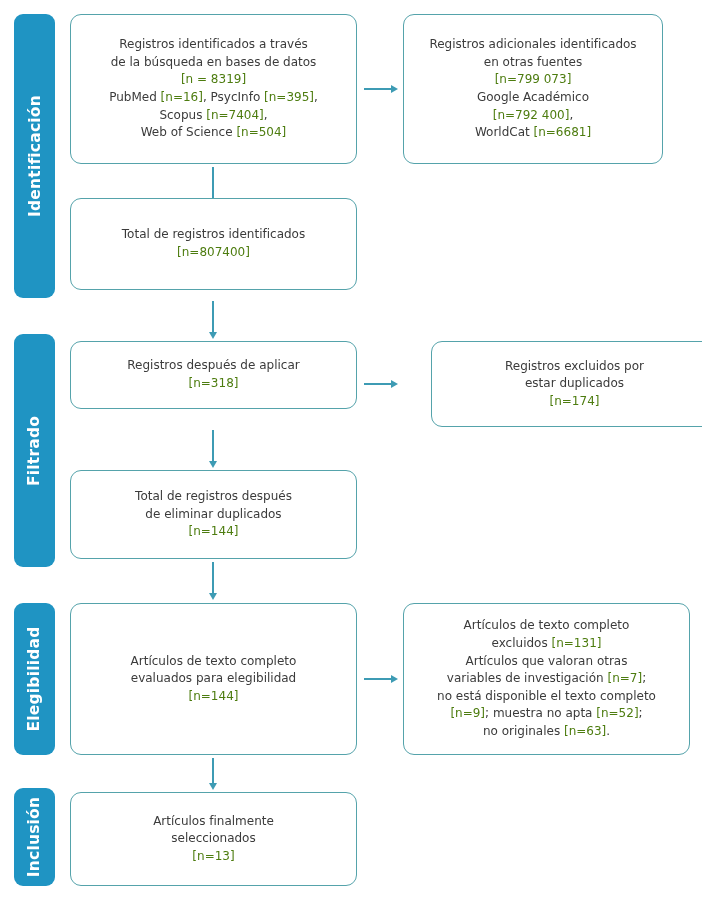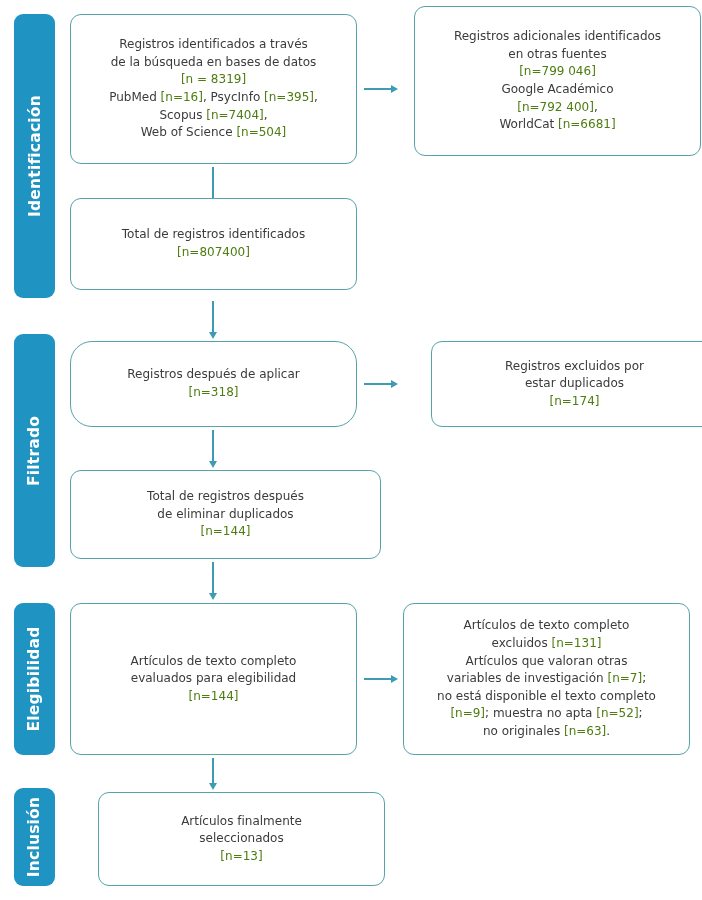--- a/index.html
+++ b/index.html
@@ -128,25 +128,25 @@
     <div class="box-text">
         <div><span>Registros identificados a través</span></div>
         <div><span>de la búsqueda en bases de datos</span></div>
         <div><span class="num">[n = 8319]</span></div>
         <div><span>PubMed </span><span class="num">[n=16]</span><span>, PsycInfo </span><span class="num">[n=395]</span><span>,</span></div>
         <div><span>Scopus </span><span class="num">[n=7404]</span><span>,</span></div>
         <div><span>Web of Science </span><span class="num">[n=504]</span></div>
       </div>
   </div>
 
-  <div class="flow-box" style="left:403px; top:6px; width:287px; height:150px;margin-left:11px;">
+  <div class="flow-box" style="left:403px; top:14px; width:260px; height:150px;">
     <div class="box-text">
         <div><span>Registros adicionales identificados</span></div>
         <div><span>en otras fuentes</span></div>
-        <div><span class="num">[n=799 046]</span></div>
+        <div><span class="num">[n=799 073]</span></div>
         <div><span>Google Académico</span></div>
         <div><span class="num">[n=792 400]</span><span>,</span></div>
         <div><span>WorldCat </span><span class="num">[n=6681]</span></div>
       </div>
   </div>
 
   <div class="arrow-h" style="left:364px; top:83px; width:34px;">
     <span class="shaft"></span>
     <span class="head"></span>
   </div>
@@ -161,21 +161,21 @@
         <div><span>Total de registros identificados</span></div>
         <div><span class="num">[n=807400]</span></div>
       </div>
   </div>
 
   <div class="arrow-v" style="left:206px; top:301px; height:38px;">
     <span class="shaft"></span>
     <span class="head"></span>
   </div>
 
-  <div class="flow-box" style="left:70px; top:341px; width:287px; height:86px;border-radius:22px;">
+  <div class="flow-box" style="left:70px; top:341px; width:287px; height:68px;">
     <div class="box-text">
         <div><span>Registros después de aplicar</span></div>
         <div><span class="num">[n=318]</span></div>
       </div>
   </div>
 
   <div class="flow-box" style="left:403px; top:341px; width:287px; height:86px;margin-left:28px;">
     <div class="box-text">
         <div><span>Registros excluidos por</span></div>
         <div><span>estar duplicados</span></div>
@@ -186,21 +186,21 @@
   <div class="arrow-h" style="left:364px; top:378px; width:34px;">
     <span class="shaft"></span>
     <span class="head"></span>
   </div>
 
   <div class="arrow-v" style="left:206px; top:430px; height:38px;">
     <span class="shaft"></span>
     <span class="head"></span>
   </div>
 
-  <div class="flow-box" style="left:70px; top:470px; width:311px; height:89px;">
+  <div class="flow-box" style="left:70px; top:470px; width:287px; height:89px;">
     <div class="box-text">
         <div><span>Total de registros después</span></div>
         <div><span>de eliminar duplicados</span></div>
         <div><span class="num">[n=144]</span></div>
       </div>
   </div>
 
   <div class="arrow-v" style="left:206px; top:562px; height:38px;">
     <span class="shaft"></span>
     <span class="head"></span>
@@ -229,21 +229,21 @@
   <div class="arrow-h" style="left:364px; top:673px; width:34px;">
     <span class="shaft"></span>
     <span class="head"></span>
   </div>
 
   <div class="arrow-v" style="left:206px; top:758px; height:32px;">
     <span class="shaft"></span>
     <span class="head"></span>
   </div>
 
-  <div class="flow-box" style="left:70px; top:792px; width:287px; height:94px;margin-left:28px;">
+  <div class="flow-box" style="left:70px; top:792px; width:287px; height:94px;">
     <div class="box-text">
         <div><span>Artículos finalmente</span></div>
         <div><span>seleccionados</span></div>
         <div><span class="num">[n=13]</span></div>
       </div>
   </div>
 
 </div>
 
 </body></html>

